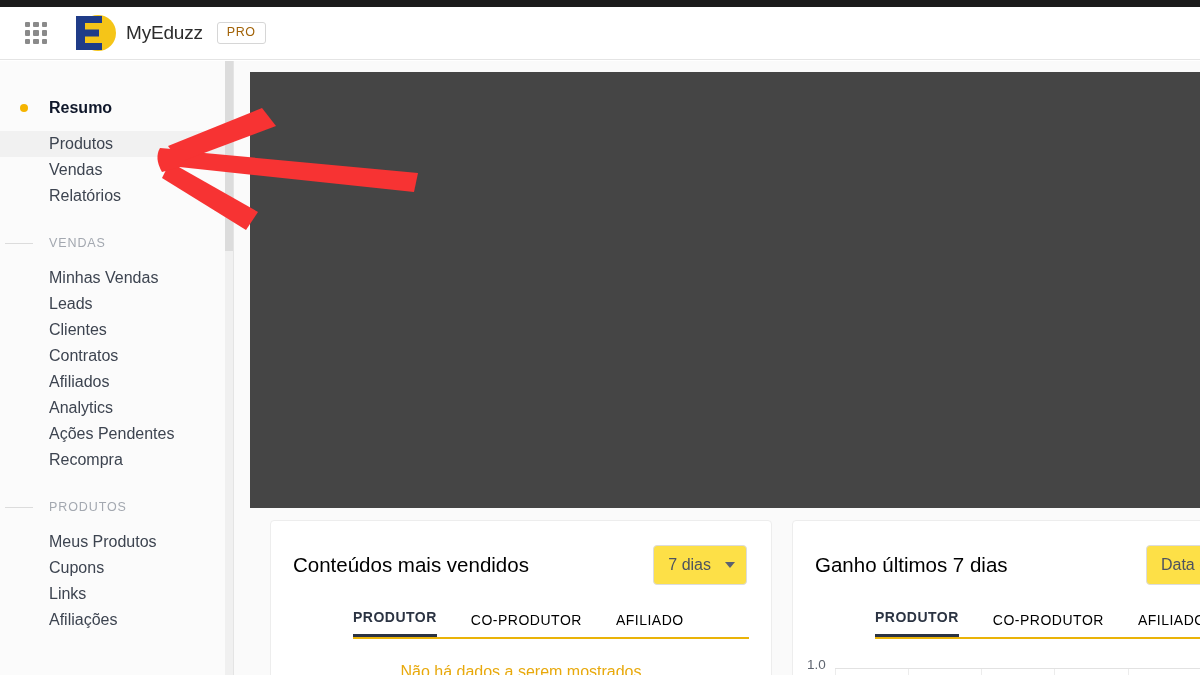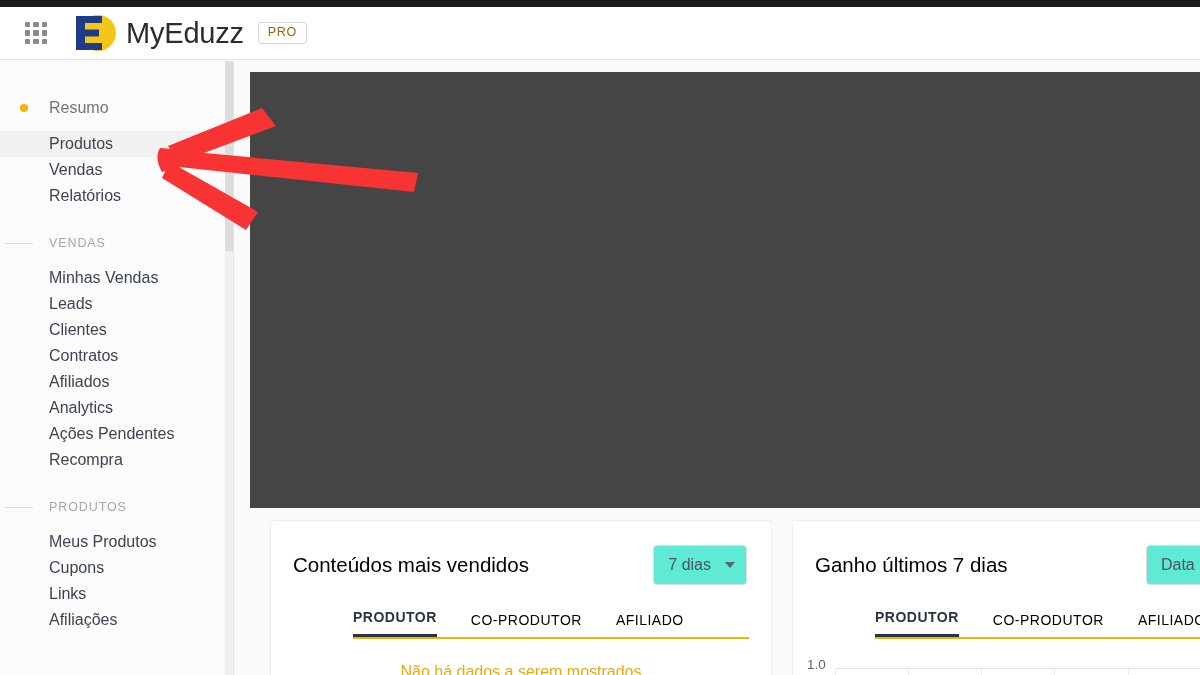--- a/index.html
+++ b/index.html
@@ -41,21 +41,21 @@
     position: relative; width: 42px; height: 42px;
   }
   #logo-mark .circle {
     position: absolute; right: 0; top: 3px;
     width: 36px; height: 36px; border-radius: 50%;
     background: #F5C518;
   }
   #logo-mark .e-glyph { position: absolute; left: 2px; top: 4px; }
   #brand-name {
     margin-left: 10px;
-    font-size: 29px;
+    font-size: 19px;
     color: #2c2c2c;
     letter-spacing: -0.2px;
   }
   #pro-badge {
     margin-left: 14px;
     border: 1px solid #d6d6d6;
     border-radius: 3px;
     padding: 3px 9px 4px;
     font-size: 12.5px;
     color: #a16207;
@@ -92,21 +92,21 @@
   .nav-item {
     height: 26px;
     display: flex; align-items: center;
     padding-left: 49px;
     font-size: 16px;
     color: #3d4450;
     cursor: pointer;
     white-space: nowrap;
   }
   .nav-item.active-dot {
-    font-weight: normal; color: #737373;
+    font-weight: bold; color: #0f172a;
     position: relative;
   }
   .nav-item.active-dot .dot {
     position: absolute; left: 20px; top: 50%;
     transform: translateY(-50%);
     width: 8px; height: 8px; border-radius: 50%;
     background: #F5B400;
   }
   .nav-item.highlighted { background: #f1f1f1; }
 
@@ -153,21 +153,21 @@
   .card-title {
     font-size: 20.5px; color: #000000; white-space: nowrap;
   }
   .select-box {
     border: 1px solid #dcdcdc;
     border-radius: 4px;
     height: 40px;
     display: flex; align-items: center;
     padding: 0 11px 0 14px;
     font-size: 16px; color: #4d5360;
-    background: #5eead4;
+    background: #fde047;
     cursor: pointer;
     white-space: nowrap;
   }
   .select-caret {
     margin-left: 14px;
     width: 0; height: 0;
     border-left: 5px solid transparent;
     border-right: 5px solid transparent;
     border-top: 6px solid #5b6170;
   }

